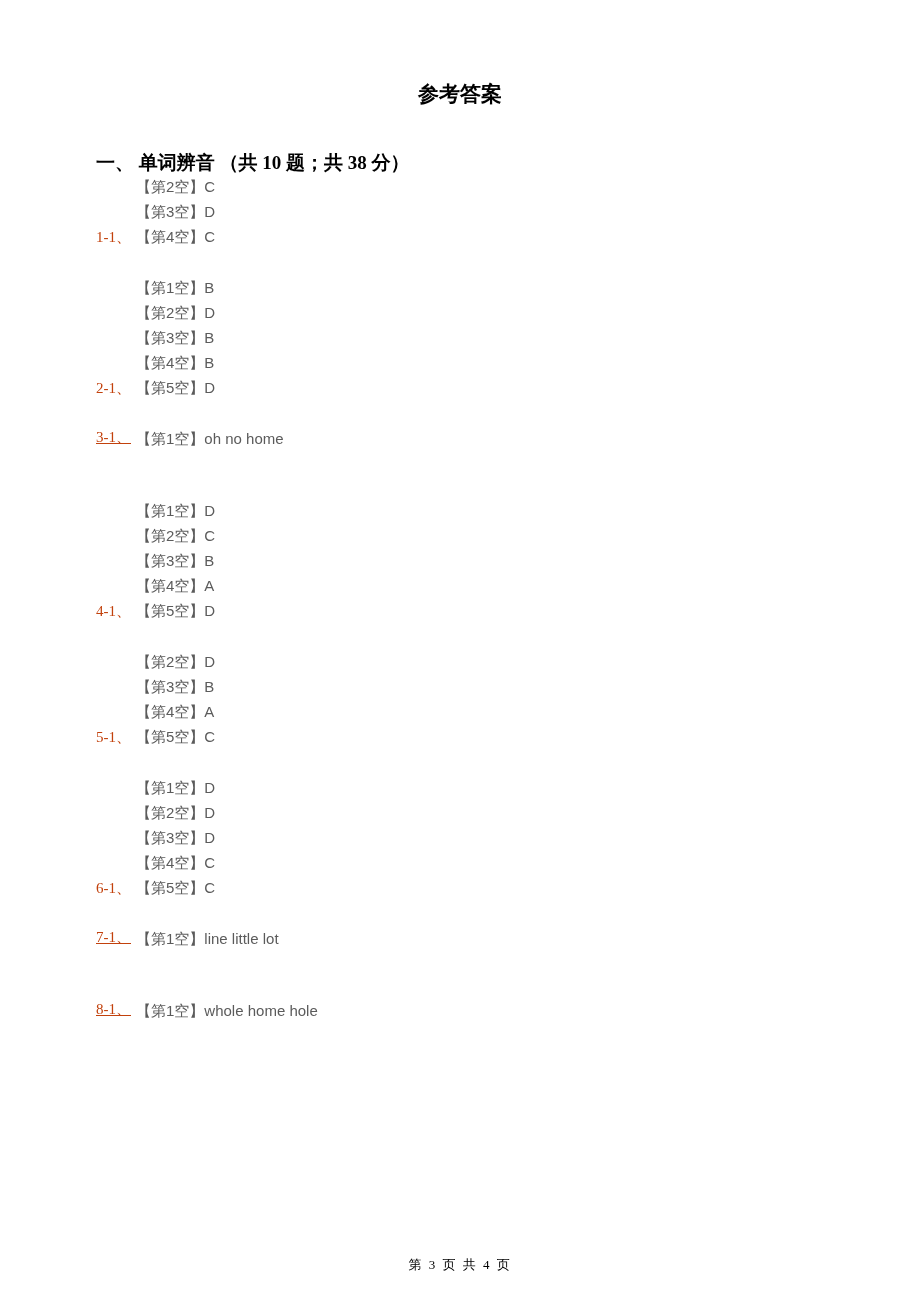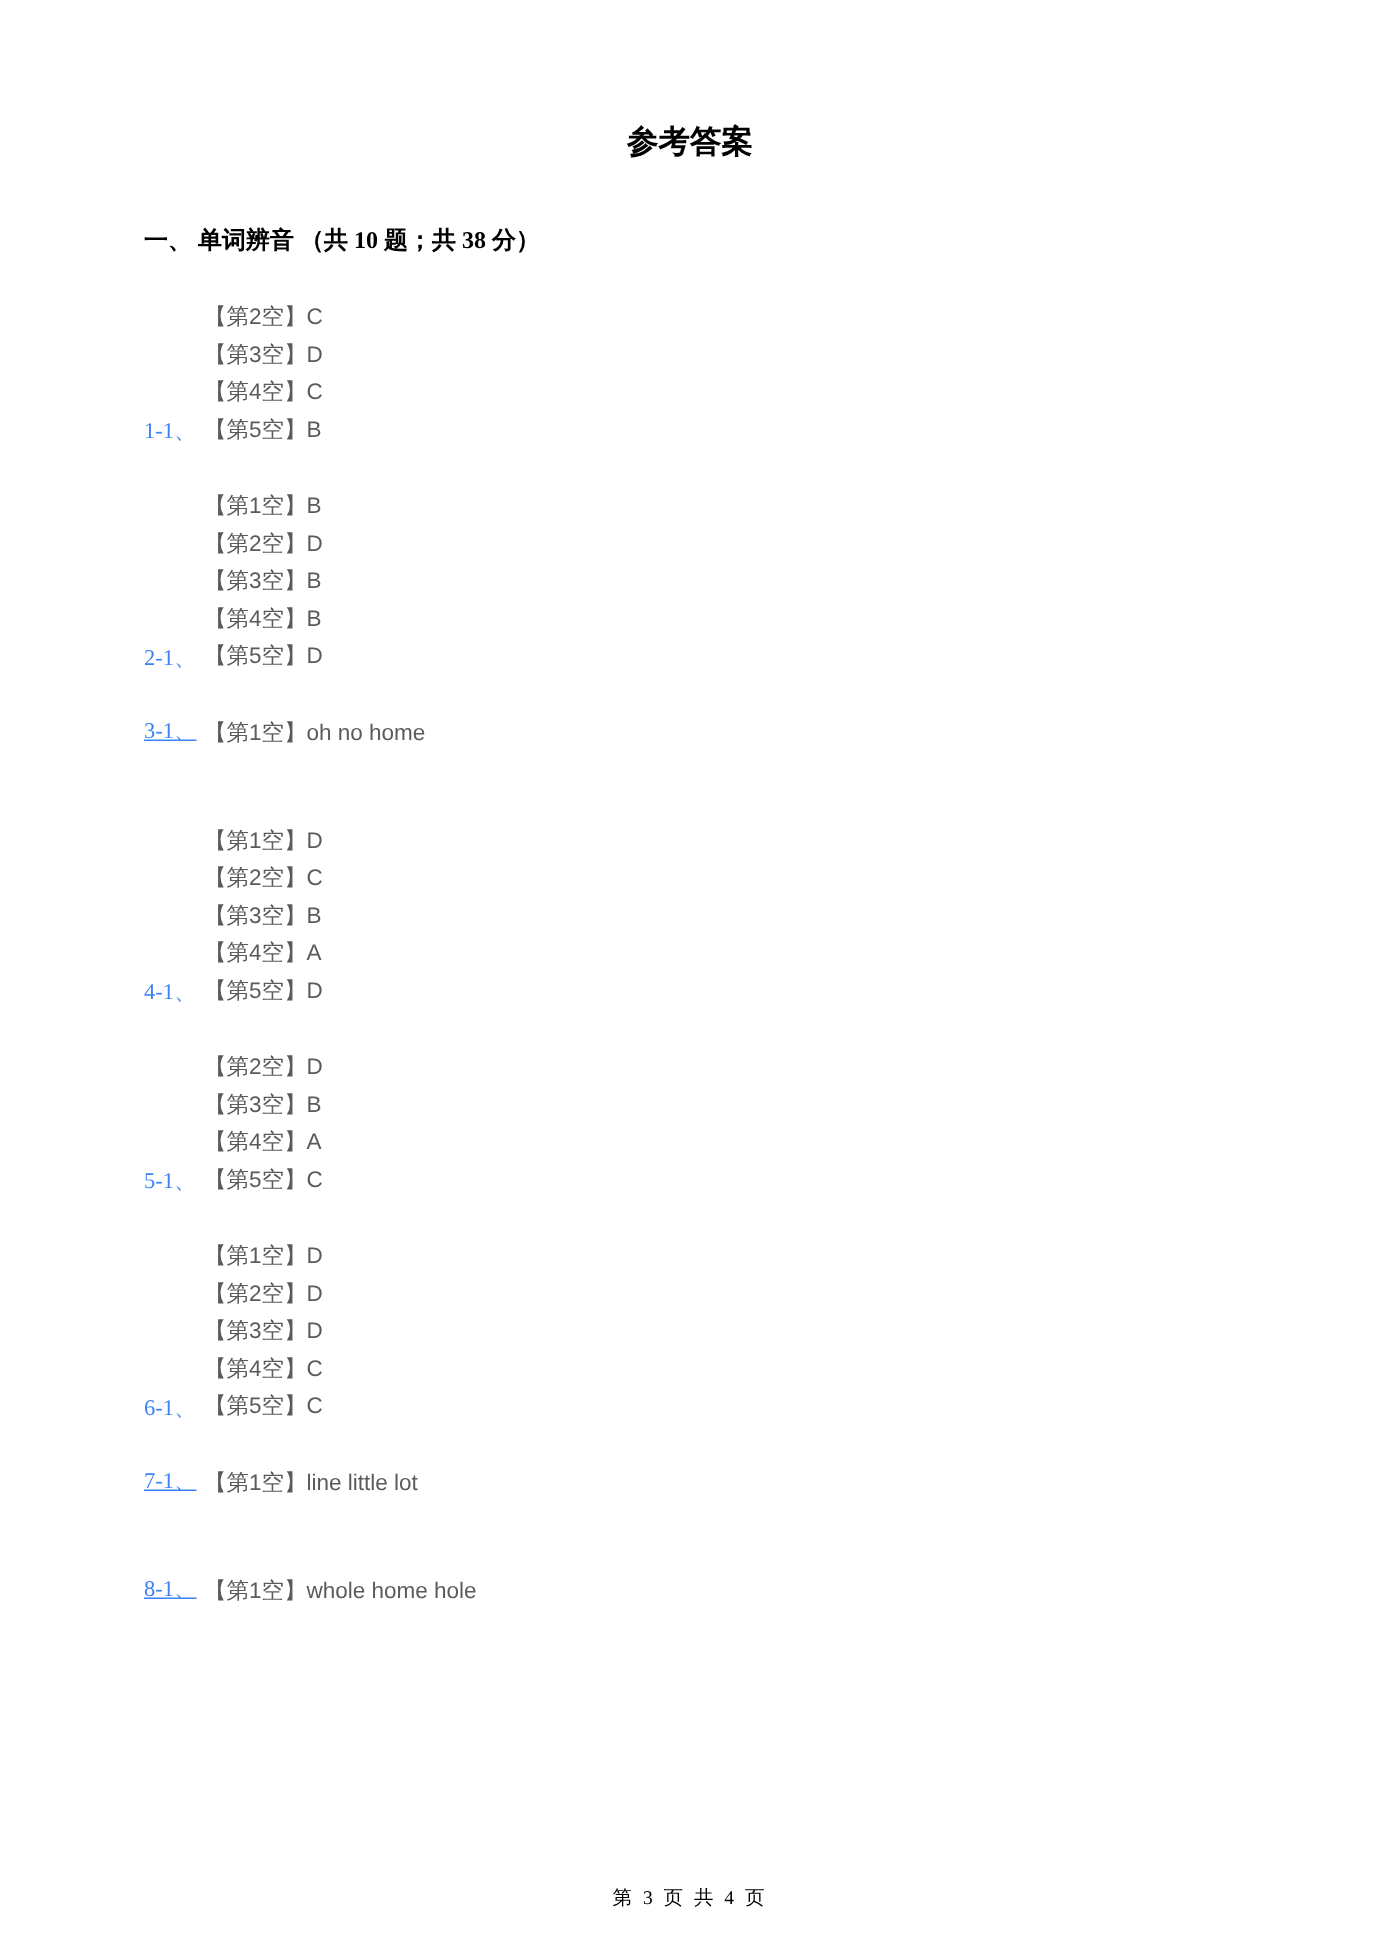--- a/index.html
+++ b/index.html
@@ -14,23 +14,22 @@
     .page {
       padding: 80px 96px 0 96px;
     }
     .title {
       text-align: center;
       font-size: 21px;
       font-weight: bold;
       margin-bottom: 42px;
     }
     .section-header {
-      font-size: 16px;
+      font-size: 19px;
       font-weight: bold;
-      margin-bottom: 30px;
     }
     .answer-group {
       margin-bottom: 30px;
       position: relative;
     }
     .answer-rows {
       padding-left: 40px;
     }
     .answer-row {
       font-size: 15px;
@@ -38,21 +37,21 @@
       color: #5b5b5b;
       margin-bottom: 4px;
       line-height: 1.4;
     }
     .group-label {
       position: absolute;
       bottom: 0;
       left: 0;
       font-size: 15px;
       font-family: "SimSun", "宋体", serif;
-      color: #3b82f6;
+      color: #c2410c;
     }
     .single-line-group {
       margin-bottom: 50px;
       position: relative;
       min-height: 22px;
     }
     .single-line-group .answer-rows {
       padding-left: 40px;
     }
     .single-line-group .group-label {
@@ -77,21 +76,20 @@
 
 <div class="page">
   <div class="title">参考答案</div>
   <div class="section-header">一、 单词辨音 （共 10 题；共 38 分）</div>
 
   <div class="answer-group">
     <div class="answer-rows">
       <div class="answer-row">【第2空】C</div>
       <div class="answer-row">【第3空】D</div>
       <div class="answer-row">【第4空】C</div>
-      <div class="answer-row">【第5空】B</div>
     </div>
     <div class="group-label">1-1、</div>
   </div>
 
   <div class="answer-group">
     <div class="answer-rows">
       <div class="answer-row">【第1空】B</div>
       <div class="answer-row">【第2空】D</div>
       <div class="answer-row">【第3空】B</div>
       <div class="answer-row">【第4空】B</div>

